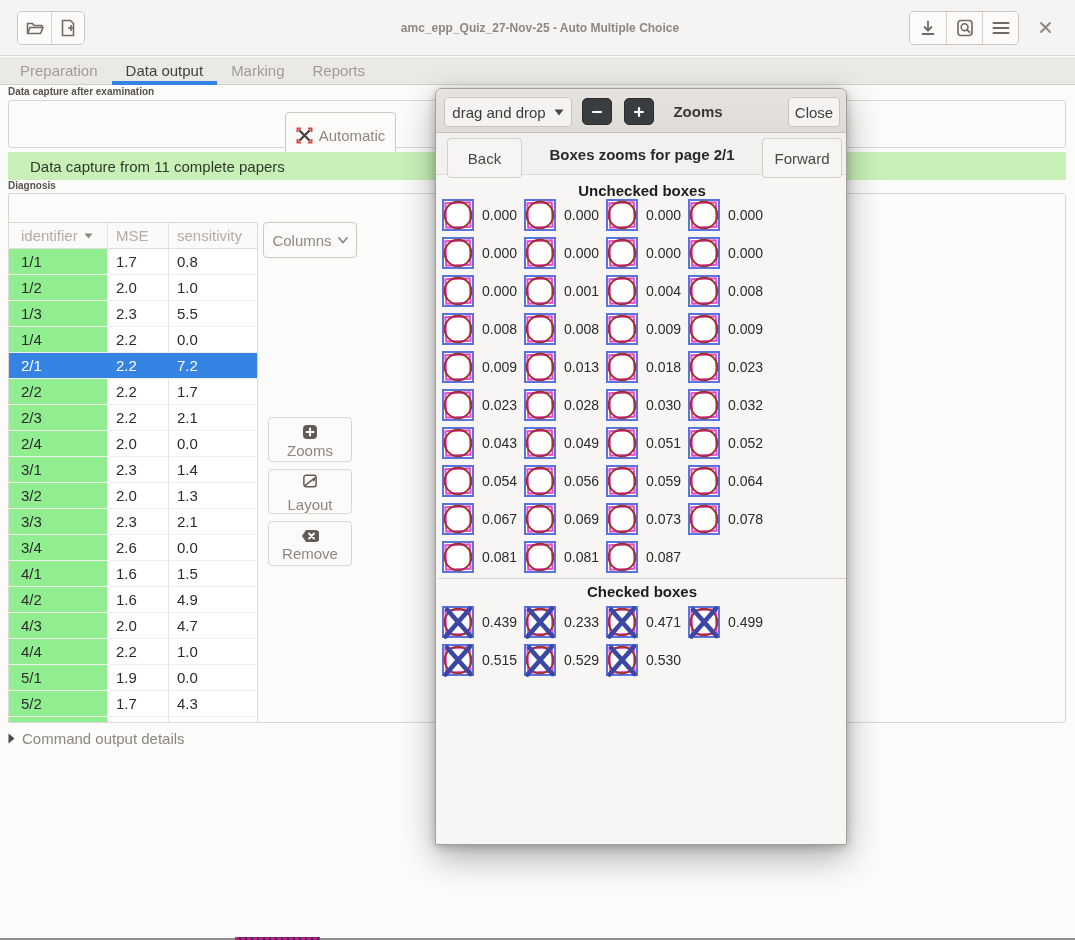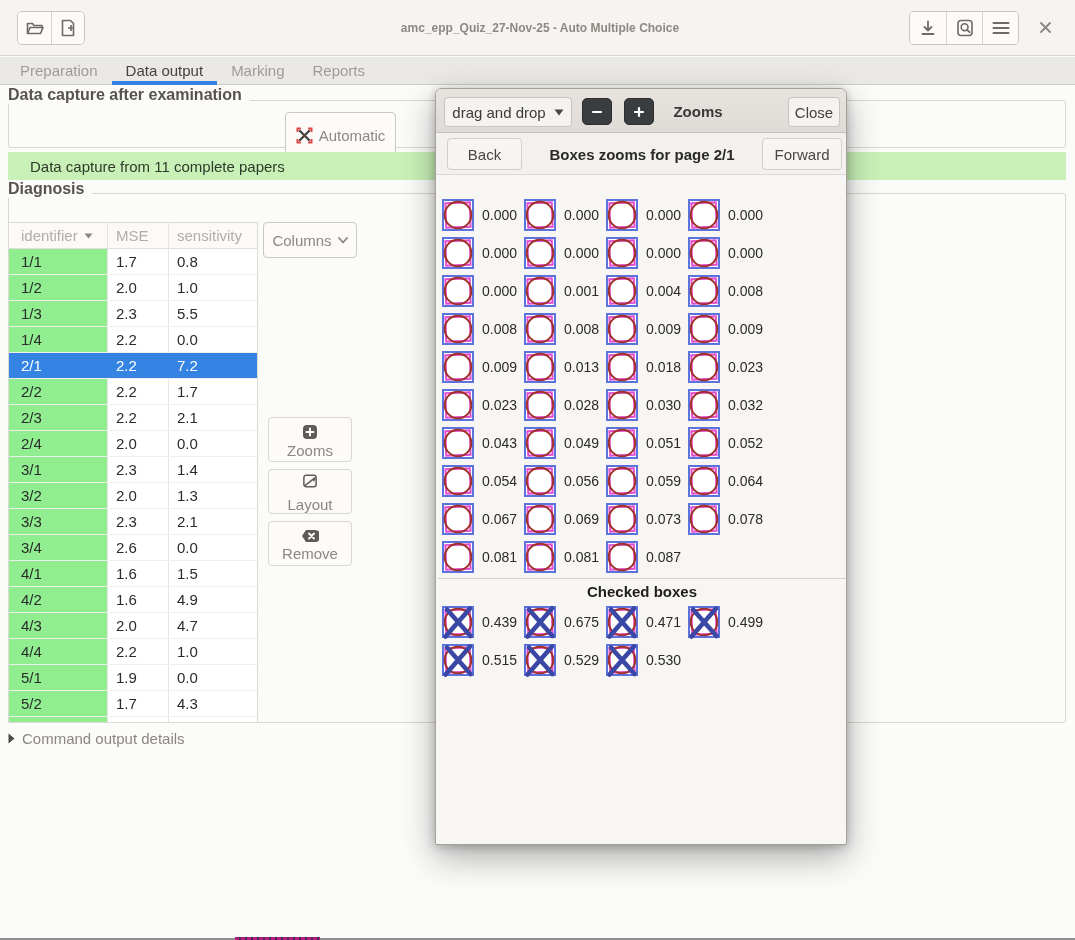--- a/index.html
+++ b/index.html
@@ -25,21 +25,21 @@
     font-size:12px; font-weight:bold; color:#8d8882; }
   .close-x { position:absolute; left:1031px; top:13px; width:28px; height:28px;
     border:none; background:transparent; display:flex; align-items:center; justify-content:center; cursor:pointer; }
   
   .tabbar { position:absolute; top:57px; left:0; width:1075px; height:28px;
     background:#ebe9e6; border-bottom:1px solid #d2cec9; display:flex; padding-left:6px; }
   .tab { height:28px; line-height:28px; padding:0 14px; font-size:15px; color:#a19b95; cursor:pointer; }
   .tab.active { color:#45423e; box-shadow: inset 0 -4px 0 var(--accent); }
   
   .frame { position:absolute; border:1px solid #d9d5d0; border-radius:3px; }
-  .frame-label { position:absolute; font-size:16px; font-weight:bold; color:#59534d;
+  .frame-label { position:absolute; font-size:10px; font-weight:bold; color:#59534d;
     background:#fbfbfa; padding-right:8px; z-index:2; }
   .btn { background:#fcfbfa; border:1px solid #ccc7c1; border-radius:4px; font-size:15px;
     color:#8d8781; display:flex; align-items:center; justify-content:center; gap:6px; cursor:pointer;
     font-family:"Liberation Sans",sans-serif; }
   
   .auto-btn { position:absolute; left:285px; top:112px; width:111px; height:47px; }
   
   .infobar { position:absolute; left:8px; top:152px; width:1058px; height:28px;
     display:flex; align-items:center; padding-left:22px; font-size:15px; color:#2e3a2a; }
   
@@ -71,21 +71,21 @@
   .dlg-titlebar { position:absolute; top:0; left:0; right:0; height:44px;
     background:linear-gradient(#e7e3de,#dfdbd6); border-bottom:1px solid #c6c1bb; border-radius:6px 6px 0 0; }
   .dd-btn { position:absolute; left:8px; top:8px; width:128px; height:30px; color:#3d3b38; gap:8px; background:#f4f3f1; border-color:#c9c4be; }
   .dark-btn { position:absolute; top:9px; width:30px; height:27px; background:#3a3d40;
     border:1px solid #2b2d2f; border-radius:5px; display:flex; align-items:center; justify-content:center; cursor:pointer; }
   #dlg-minus { left:146px; } #dlg-plus { left:188px; }
   .dlg-title { position:absolute; left:217px; top:0; width:90px; height:44px; display:flex; align-items:center; justify-content:center;
     font-size:15px; font-weight:bold; color:#3a3835; }
   .dlg-close { position:absolute; left:352px; top:8px; width:52px; height:30px; color:#45423e; background:#f4f3f1; border-color:#c9c4be; }
   .dlg-nav { position:absolute; top:44px; left:0; right:0; height:42px; background:#f2f1ef; border-bottom:1px solid #dedad5; }
-  .nav-btn { position:absolute; top:5px; height:32px; color:#4a4743; background:#f6f5f3; border-color:#d3cec8; }
+  .nav-btn { position:absolute; top:5px; height:40px; color:#4a4743; background:#f6f5f3; border-color:#d3cec8; }
   #btn-back { left:11px; width:75px; } #btn-forward { left:326px; width:80px; }
   .nav-title { position:absolute; left:86px; top:0; width:240px; height:42px; display:flex; align-items:center; justify-content:center;
     font-size:15px; font-weight:bold; color:#2b2a28; }
   .section-label { position:absolute; left:0; width:412px; text-align:center; font-size:15px; font-weight:bold; color:#1e1d1c; }
   #lbl-unchecked { top:93px; }
   #lbl-checked { top:494px; }
   .boxgrid { position:absolute; left:6px; display:grid; grid-template-columns:repeat(4,82px); grid-auto-rows:38px; }
   #grid-unchecked { top:110px; }
   #grid-checked { top:517px; }
   .cell { display:flex; align-items:center; height:32px; cursor:pointer; }
@@ -338,20 +338,21 @@
     </button>
     <div class="dlg-title">Zooms</div>
     <button class="btn dlg-close">Close</button>
   </div>
   <div class="dlg-nav">
     <button class="btn nav-btn" id="btn-back">Back</button>
     <div class="nav-title">Boxes zooms for page 2/1</div>
     <button class="btn nav-btn" id="btn-forward">Forward</button>
   </div>
 
+  <div class="section-label" id="lbl-unchecked">Unchecked boxes</div>
   <div class="boxgrid" id="grid-unchecked">
       <div class="cell">
         <svg class="boxsvg" width="32" height="32" viewBox="0 0 32 32">
           <rect x="1" y="1" width="30" height="30" fill="#fff" stroke="#5b74dd" stroke-width="2"></rect>
           <rect x="3.8" y="3.8" width="24.4" height="24.4" fill="none" stroke="#e24ecf" stroke-width="2" transform="rotate(-2 16 16)"></rect>
           <circle cx="16" cy="16" r="13.3" fill="none" stroke="#a03028" stroke-width="2"></circle>
         </svg>
         <span class="val">0.000</span>
       </div>
       <div class="cell">
@@ -673,21 +674,21 @@
         </svg>
         <span class="val">0.439</span>
       </div>
       <div class="cell">
         <svg class="boxsvg" width="32" height="32" viewBox="0 0 32 32">
           <rect x="1" y="1" width="30" height="30" fill="#fff" stroke="#5b74dd" stroke-width="2"></rect>
           <rect x="3.8" y="3.8" width="24.4" height="24.4" fill="none" stroke="#e24ecf" stroke-width="2" transform="rotate(-2 16 16)"></rect>
           <circle cx="16" cy="16" r="13.3" fill="none" stroke="#a03028" stroke-width="2"></circle>
           <path d="M5 3.5 L28.5 30 M28 2.5 L3.5 30.5" fill="none" stroke="#3a47a5" stroke-width="4.6" stroke-linecap="round"></path>
         </svg>
-        <span class="val">0.675</span>
+        <span class="val">0.233</span>
       </div>
       <div class="cell">
         <svg class="boxsvg" width="32" height="32" viewBox="0 0 32 32">
           <rect x="1" y="1" width="30" height="30" fill="#fff" stroke="#5b74dd" stroke-width="2"></rect>
           <rect x="3.8" y="3.8" width="24.4" height="24.4" fill="none" stroke="#e24ecf" stroke-width="2" transform="rotate(-2 16 16)"></rect>
           <circle cx="16" cy="16" r="13.3" fill="none" stroke="#a03028" stroke-width="2"></circle>
           <path d="M5 3.5 L28.5 30 M28 2.5 L3.5 30.5" fill="none" stroke="#3a47a5" stroke-width="4.6" stroke-linecap="round"></path>
         </svg>
         <span class="val">0.471</span>
       </div>

